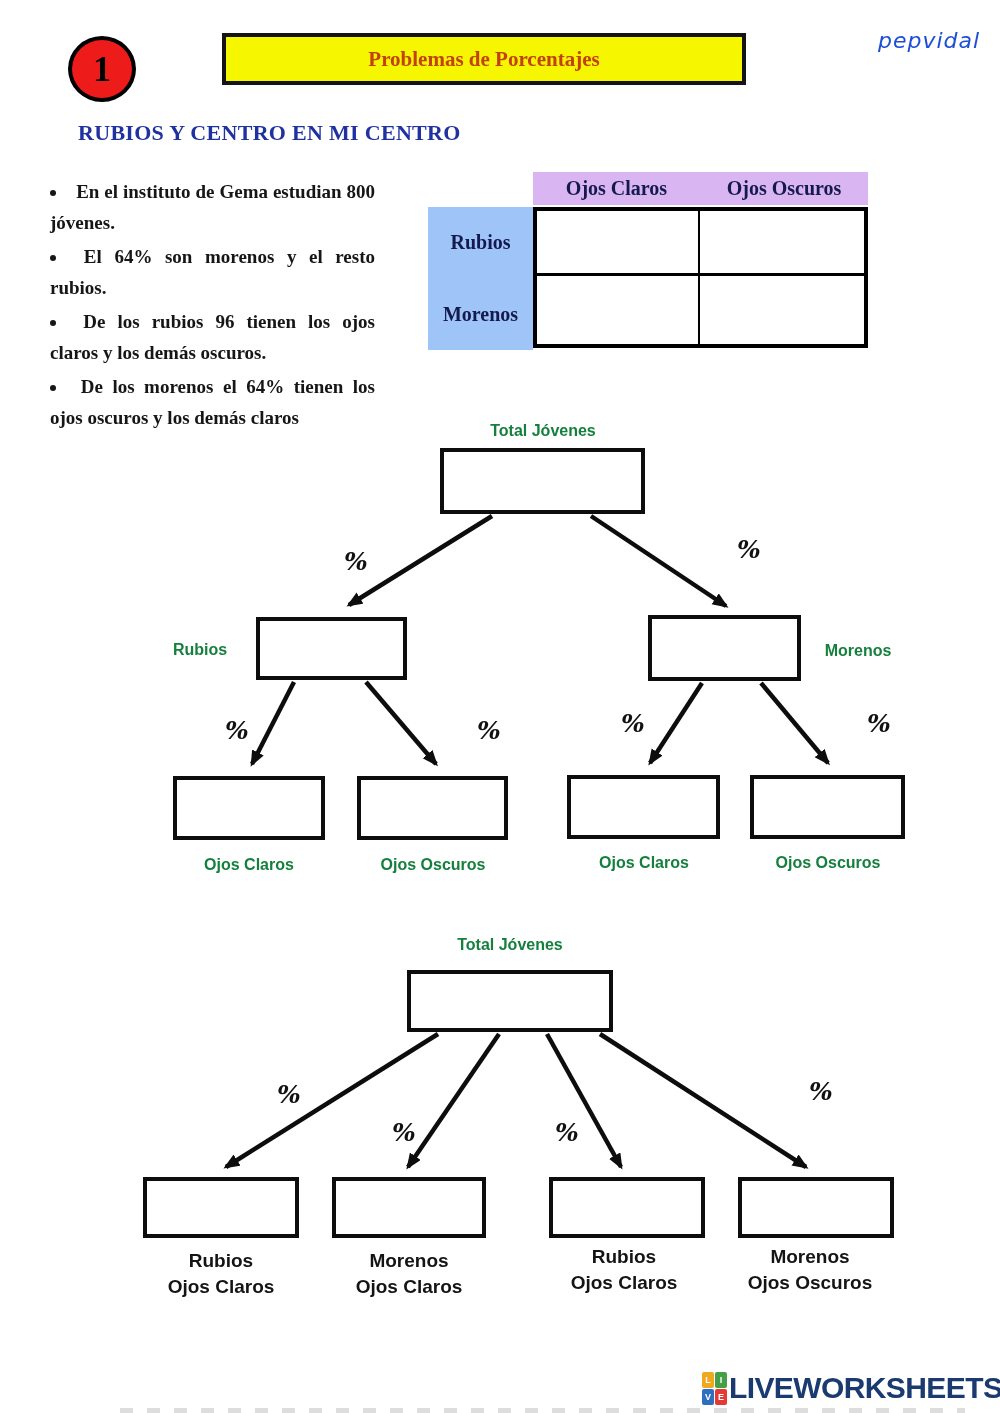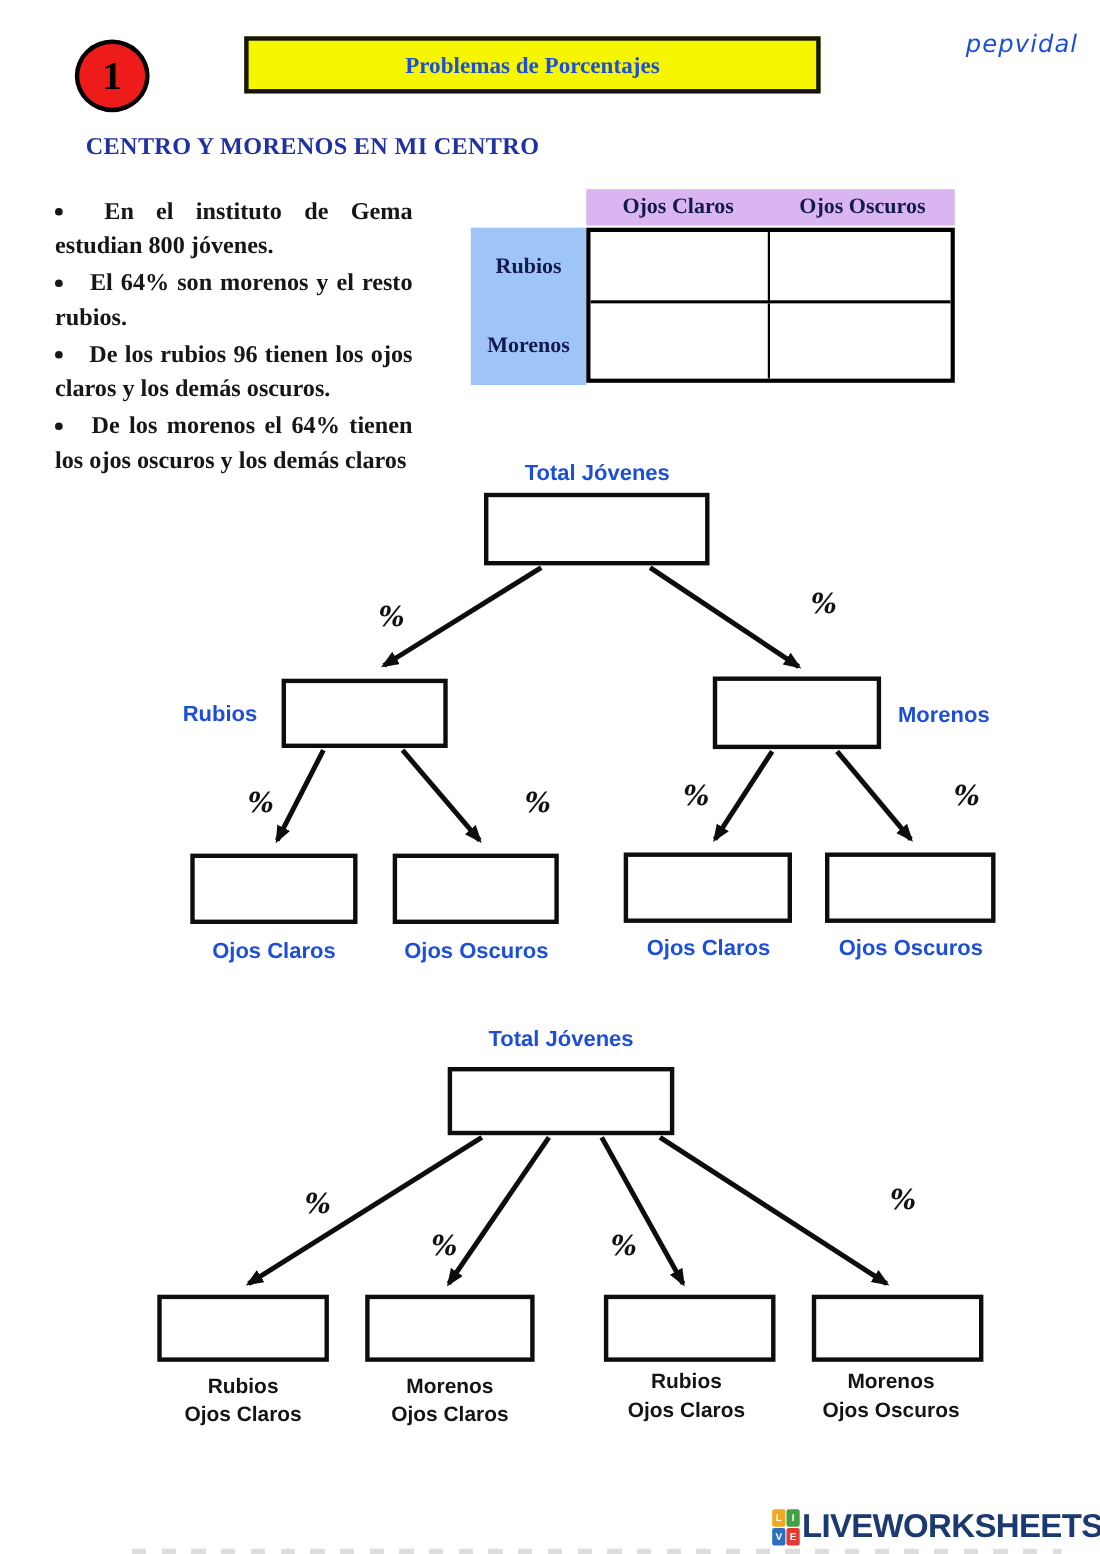--- a/index.html
+++ b/index.html
@@ -14,35 +14,35 @@
     left:68px;top:36px;width:60px;height:58px;border-radius:50%;
     background:var(--badge-red,#ee1b1b);border:4px solid #000;
     display:flex;align-items:center;justify-content:center;
     font-family:"Liberation Serif",serif;font-weight:bold;font-size:36px;color:#000;
   }
   .banner{
     left:222px;top:33px;width:516px;height:44px;background:var(--banner-yellow,#f6f600);
     border:4px solid #141414;display:flex;align-items:center;justify-content:center;
   }
   .banner-text{
-    font-family:"Liberation Serif",serif;font-weight:bold;font-size:21px;color:#1d4ed8;
+    font-family:"Liberation Serif",serif;font-weight:bold;font-size:21px;color:#c2410c;
   }
   .author{
     left:878px;top:28px;font-family:"DejaVu Sans",sans-serif;font-style:italic;
     font-size:22px;color:#1d4ed8;letter-spacing:1px;
   }
   .ws-title{
     left:78px;top:120px;font-family:"Liberation Serif",serif;font-weight:bold;
     font-size:22px;color:var(--heading-blue,#2031a0);letter-spacing:.3px;white-space:nowrap;
   }
 
   
   .bullets{
     left:50px;top:176px;width:325px;margin:0;padding:0;list-style-position:inside;
-    font-family:"Liberation Serif",serif;font-weight:bold;font-size:22px;
+    font-family:"Liberation Serif",serif;font-weight:bold;font-size:19px;
     line-height:31px;color:#161616;text-align:justify;
   }
   .bullets li{margin:0 0 3px 0;}
 
   
   .tbl-colheads{
     left:533px;top:172px;width:335px;height:33px;background:var(--colhead-bg,#d9b6f2);
     display:flex;align-items:center;
   }
   .tbl-colheads span{
@@ -68,21 +68,21 @@
   .c01{border-bottom:3px solid #000;}
   .c10{border-right:2px solid #000;}
 
   
   .arrows{left:0;top:0;pointer-events:none;}
   .ansbox{
     position:absolute;background:#fff;border:4px solid #0d0d0d;box-sizing:border-box;
   }
   .tlabel{
     position:absolute;transform:translate(-50%,-50%);white-space:nowrap;
-    font-family:"Liberation Sans",sans-serif;font-weight:bold;font-size:20px;color:#1d4ed8;
+    font-family:"Liberation Sans",sans-serif;font-weight:bold;font-size:16px;color:#15803d;
   }
   .tlabel2{
     position:absolute;transform:translate(-50%,0);text-align:center;
     font-family:"Liberation Sans",sans-serif;font-weight:bold;font-size:19px;
     line-height:26px;color:#141414;white-space:nowrap;
   }
   .pct{
     position:absolute;transform:translate(-50%,-50%);
     font-family:"DejaVu Serif",serif;font-style:italic;font-weight:bold;
     font-size:25px;color:#111;
@@ -107,21 +107,21 @@
 </head>
 <body>
 
 <div class="page" style="--badge-red: #ee1b1b; --banner-yellow: #f6f600; --heading-blue: #2031a0; --brand-navy: #1a3a70; --colhead-bg: #d9b6f2; --rowhead-bg: #9fc5f8;">
 
   <div class="abs badge">1</div>
   <div class="abs banner">
     <span class="banner-text">Problemas de Porcentajes</span>
   </div>
   <div class="abs author">pepvidal</div>
-  <div class="abs ws-title">CENTRO Y MORENOS EN MI CENTRO</div>
+  <div class="abs ws-title">RUBIOS Y CENTRO EN MI CENTRO</div>
 
   <ul class="abs bullets">
     <li>En el instituto de Gema estudian 800 jóvenes.</li>
     <li>El 64% son morenos y el resto rubios.</li>
     <li>De los rubios 96 tienen los ojos claros y los demás oscuros.</li>
     <li>De los morenos el 64% tienen los ojos oscuros y los demás claros</li>
   </ul>
 
   <div class="abs tbl-colheads">
     <span class="h0">Ojos Claros</span>

